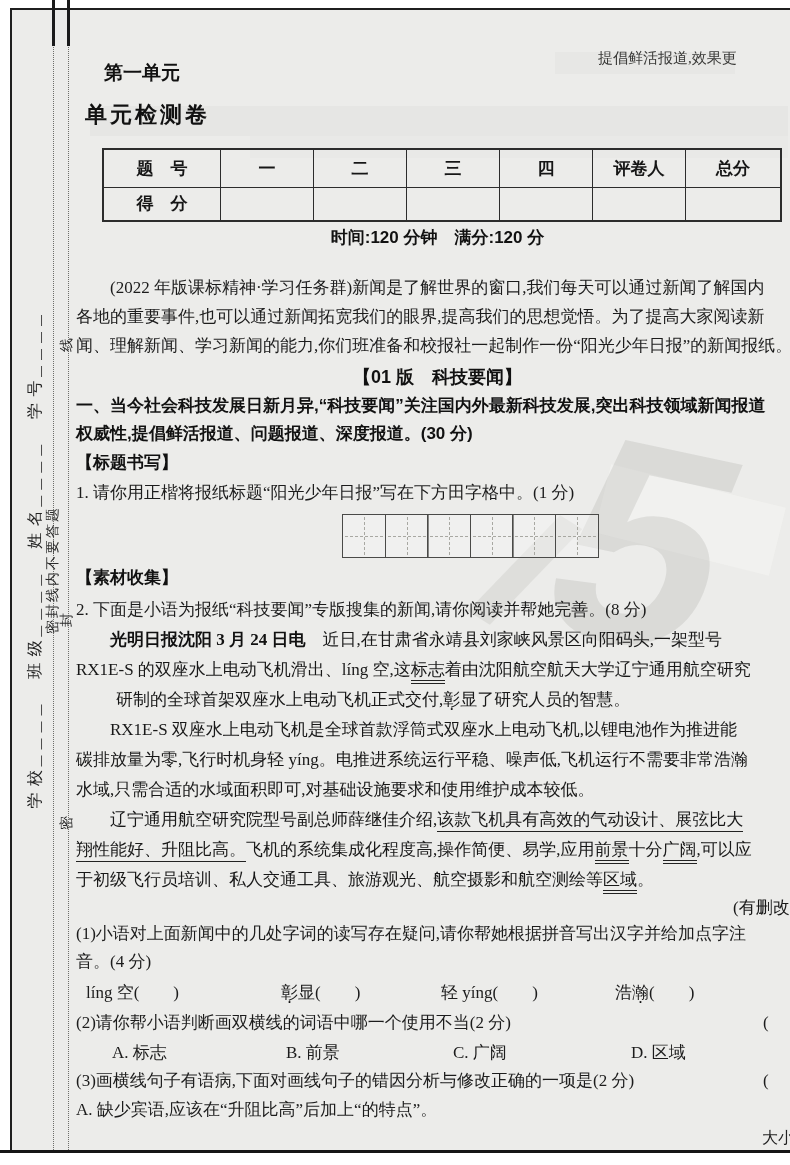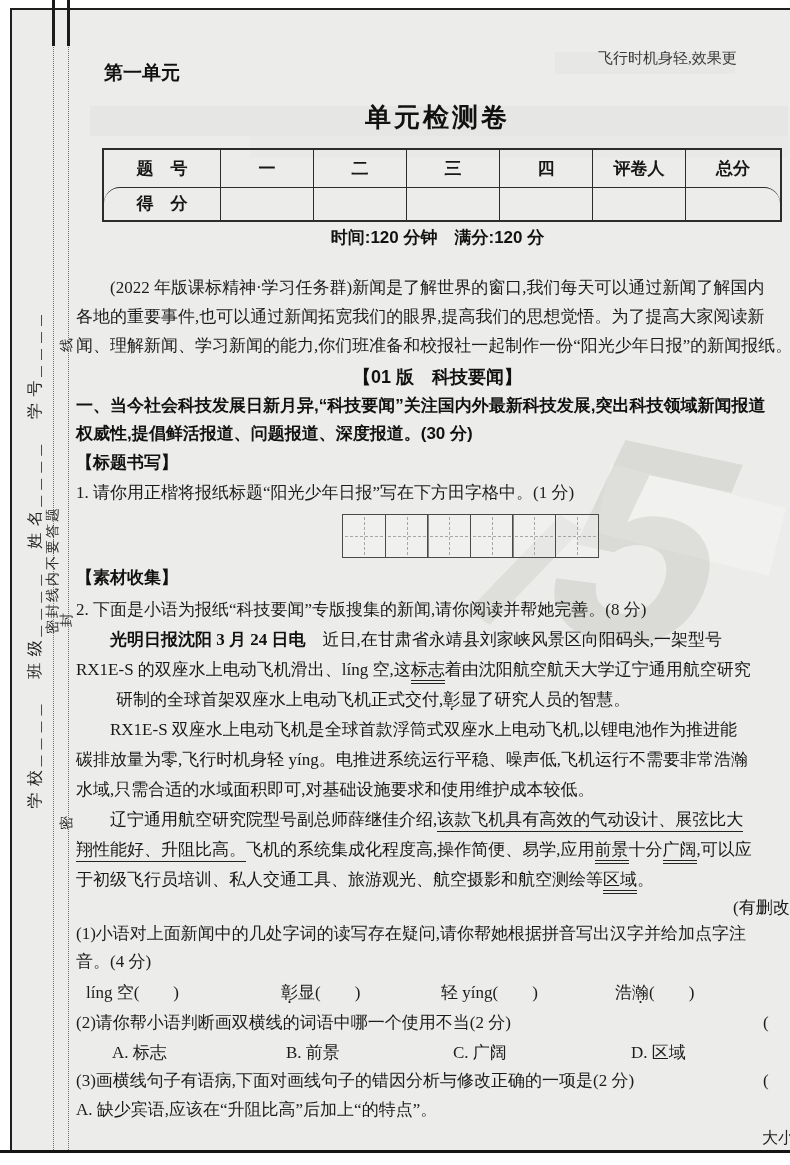--- a/index.html
+++ b/index.html
@@ -36,28 +36,28 @@
   .news{color:#181818;}
   .u1{border-bottom:1px solid #222;padding-bottom:2px;}
   .u2{border-bottom:4px double #222;padding-bottom:1px;}
   .dotchar{position:relative;display:inline-block;}
   .dotchar::after{content:"•";position:absolute;left:50%;transform:translateX(-50%);
     top:1.02em;font-size:0.5em;color:#111;}
 
   .unit-label{position:absolute;left:104px;top:60px;font-size:19px;font-weight:bold;
     font-family:"Liberation Sans",sans-serif;color:#111;}
   .corner-note{position:absolute;left:598px;top:49px;font-size:15px;color:#3a3a38;white-space:nowrap;}
-  .exam-title{position:absolute;left:85px;top:100px;width:705px;text-align:center;
-    font-size:26px;font-weight:bold;letter-spacing:3px;color:#111;
+  .exam-title{position:absolute;left:85px;top:100px;width:705px;
+    font-size:22px;font-weight:bold;letter-spacing:3px;color:#111;
     font-family:"Liberation Sans",sans-serif;}
 
   .score-table{position:absolute;left:102px;top:148px;width:676px;border:2px solid #2c2c2c;
     font-family:"Liberation Sans",sans-serif;font-size:17px;color:#161616;background:transparent;}
   .tr{display:flex;}
-  .tr + .tr{border-top:1px solid #2c2c2c;border-radius:16px;}
+  .tr + .tr{border-top:1px solid #2c2c2c;}
   .td{border-left:1px solid #2c2c2c;box-sizing:border-box;text-align:center;font-weight:600;}
   .td:first-child{border-left:none;}
   .h-row .td{height:37px;line-height:37px;font-family:Liberation Serif, serif;}
   .s-row .td{height:32px;line-height:32px;}
   .c0{width:116px;} .c1,.c2,.c3,.c4,.c5{width:93px;} .c6{width:95px;}
 
   .tianzige{position:absolute;left:342px;top:514px;display:flex;}
   .tz-cell{position:relative;width:42px;height:42px;border:1.5px solid #4a4a48;margin-left:-1.5px;
     box-sizing:content-box;background:rgba(250,250,248,0.35);}
   .tz-cell:first-child{margin-left:0;}
@@ -90,21 +90,21 @@
   <div class="cap" style="left:52px;"></div>
   <div class="cap" style="left:67px;"></div>
 
   <div class="seal-fields">学 校＿＿＿＿　 班 级＿＿＿＿　 姓 名＿＿＿＿　 学 号＿＿＿＿</div>
   <div class="seal-warning">密封线内不要答题</div>
   <div class="seal-char" style="top:813px;">密</div>
   <div class="seal-char" style="top:610px;">封</div>
   <div class="seal-char" style="top:335px;">线</div>
 
   <div class="unit-label">第一单元</div>
-  <div class="corner-note">飞行时机身轻,效果更</div>
+  <div class="corner-note">提倡鲜活报道,效果更</div>
   <div class="exam-title">单元检测卷</div>
 
   <div class="score-table">
     <div class="tr h-row">
       <div class="td c0">题　号</div>
       <div class="td c1">一</div>
       <div class="td c2">二</div>
       <div class="td c3">三</div>
       <div class="td c4">四</div>
       <div class="td c5">评卷人</div>

